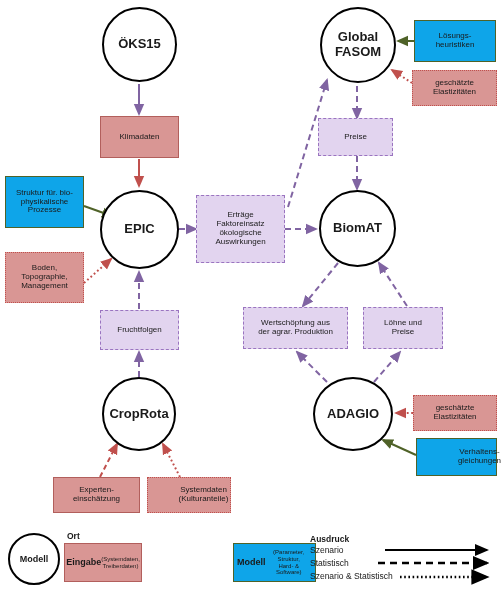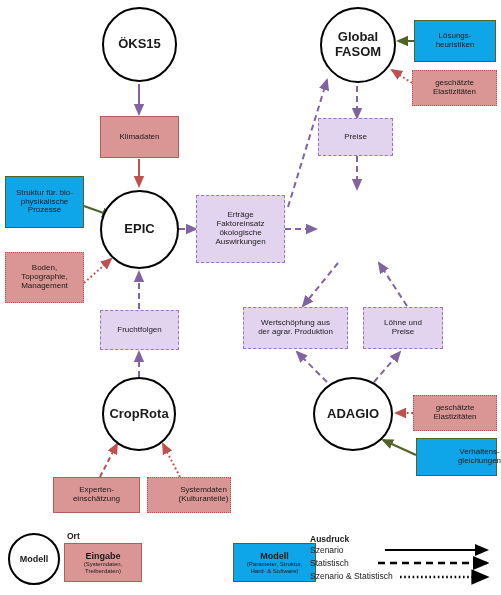--- a/index.html
+++ b/index.html
@@ -55,21 +55,20 @@
     background: #e2d4ef;
     border: 1.8px dashed #9a74c0;
   }
   .box-model {
     background: #0ea5e9;
     border: 1.8px solid #4f6228;
   }
   .legend-box {
     font-size: 8px;
     color: #1a1a1a;
-    flex-direction: column;
     padding: 2px 3px;
   }
   .legend-title {
     font-weight: bold;
     font-size: 9px;
   }
   .legend-sub {
     font-size: 6px;
     line-height: 1.15;
   }
@@ -217,20 +216,23 @@
 
   <div class="node box box-input-dotted" style="left:412px;top:70px;width:85px;height:36px;">
     <span style="white-space: pre-line;">geschätzte
 Elastizitäten</span>
   </div>
 
   <div class="node box box-result" style="left:318px;top:118px;width:75px;height:38px;">
     <span>Preise</span>
   </div>
 
+  <div class="node circle" style="left:319px;top:190px;width:77px;height:77px;">
+    <span>BiomAT</span>
+  </div>
 
   <div class="node box box-result" style="left:243px;top:307px;width:105px;height:42px;">
     <span style="white-space: pre-line;">Wertschöpfung aus
 der agrar. Produktion</span>
   </div>
 
   <div class="node box box-result" style="left:363px;top:307px;width:80px;height:42px;">
     <span style="white-space: pre-line;">Löhne und
 Preise</span>
   </div>

